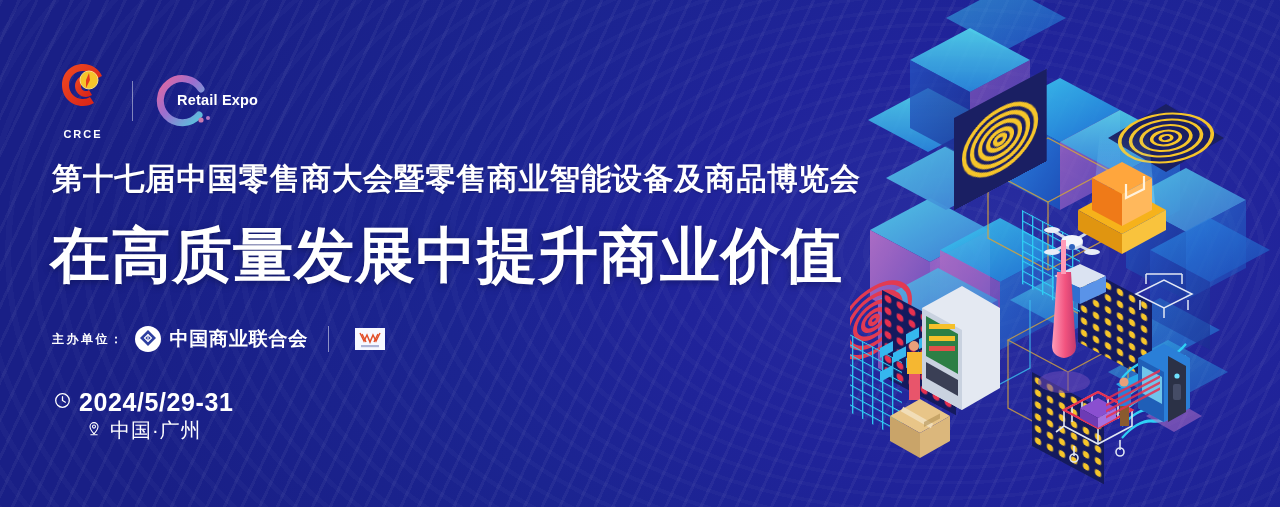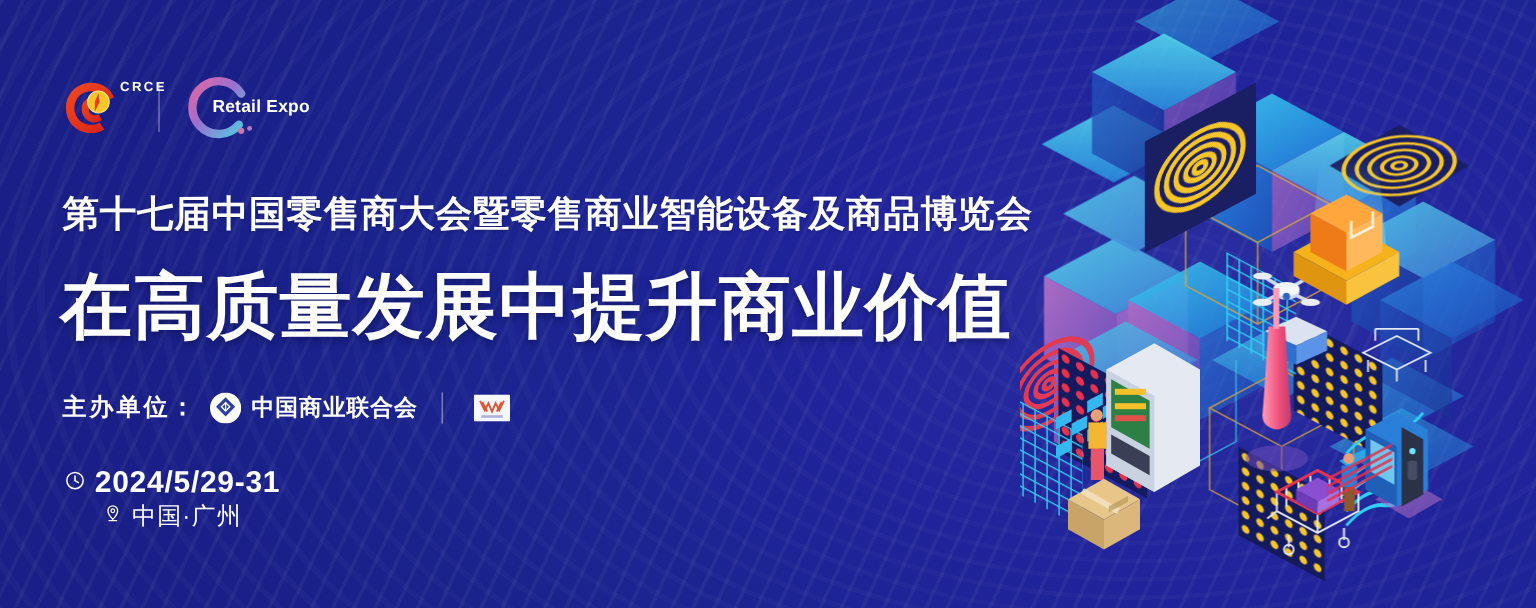--- a/index.html
+++ b/index.html
@@ -38,21 +38,21 @@
   }
 
   
   .content { position:absolute; left:0; top:0; width:860px; height:507px; z-index:5; }
 
   
   .logo-row{
     position:absolute; left:52px; top:62px;
     display:flex; align-items:center; gap:18px;
   }
-  .crce-logo{ display:flex; flex-direction:row; width:62px; }
+  .crce-logo{ display:flex; flex-direction:column; align-items:center; width:62px;gap:20px; }
   .crce-mark{ width:48px; height:46px; }
   .crce-text{
     font-size:11px; font-weight:bold; letter-spacing:2px;
     color:#ffffff; margin-top:1px; line-height:1;
   }
   .logo-divider{ width:1px; height:40px; background:rgba(255,255,255,0.45); }
   .expo-logo{ position:relative; width:108px; height:56px; display:flex; align-items:center; }
   .expo-ring{ position:absolute; left:0; top:2px; width:62px; height:54px; }
   .expo-label{
     position:absolute; left:26px; top:19px;
@@ -80,21 +80,21 @@
     letter-spacing:1px; line-height:1.12; white-space:nowrap;
     text-shadow:0 2px 6px rgba(10,14,70,.55);
   }
 
   
   .organizers{
     position:absolute; left:52px; top:326px;
     display:flex; align-items:center; white-space:nowrap;
   }
   .org-label{
-    font-size:20px; font-weight:bold; color:#ffffff;
+    font-size:12px; font-weight:bold; color:#ffffff;
     letter-spacing:2.5px;
   }
   .org-item{ display:flex; align-items:center; gap:9px; margin-left:10px;font-family:Liberation Mono, monospace; }
   .org-name{ font-size:19px; font-weight:bold; color:#ffffff; letter-spacing:.8px; }
   .cbc-badge{ width:26px; height:26px; }
   .hw-badge{
     width:30px; height:22px; background:#f2f4ff; border-radius:1px;
     display:flex; flex-direction:column; align-items:center; justify-content:center;
   }
   .org-sep{ width:1px; height:26px; background:rgba(255,255,255,0.5); margin:0 16px 0 20px; }

